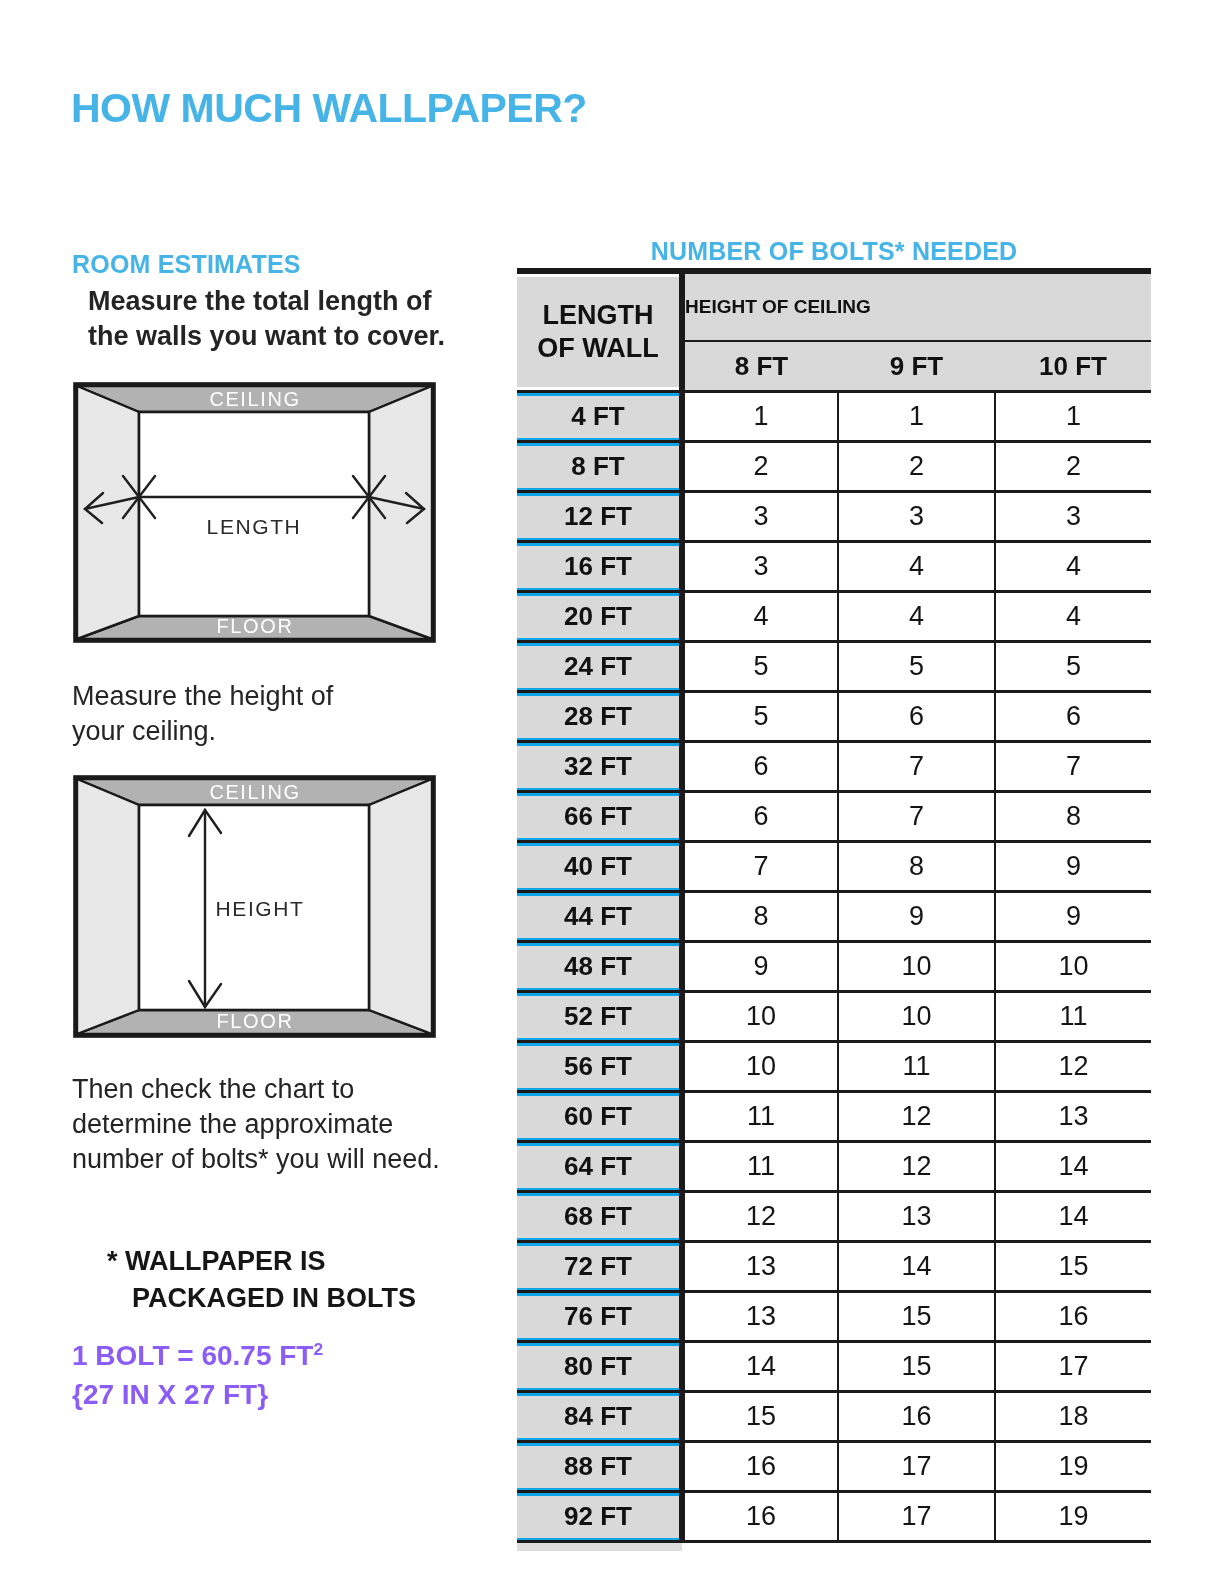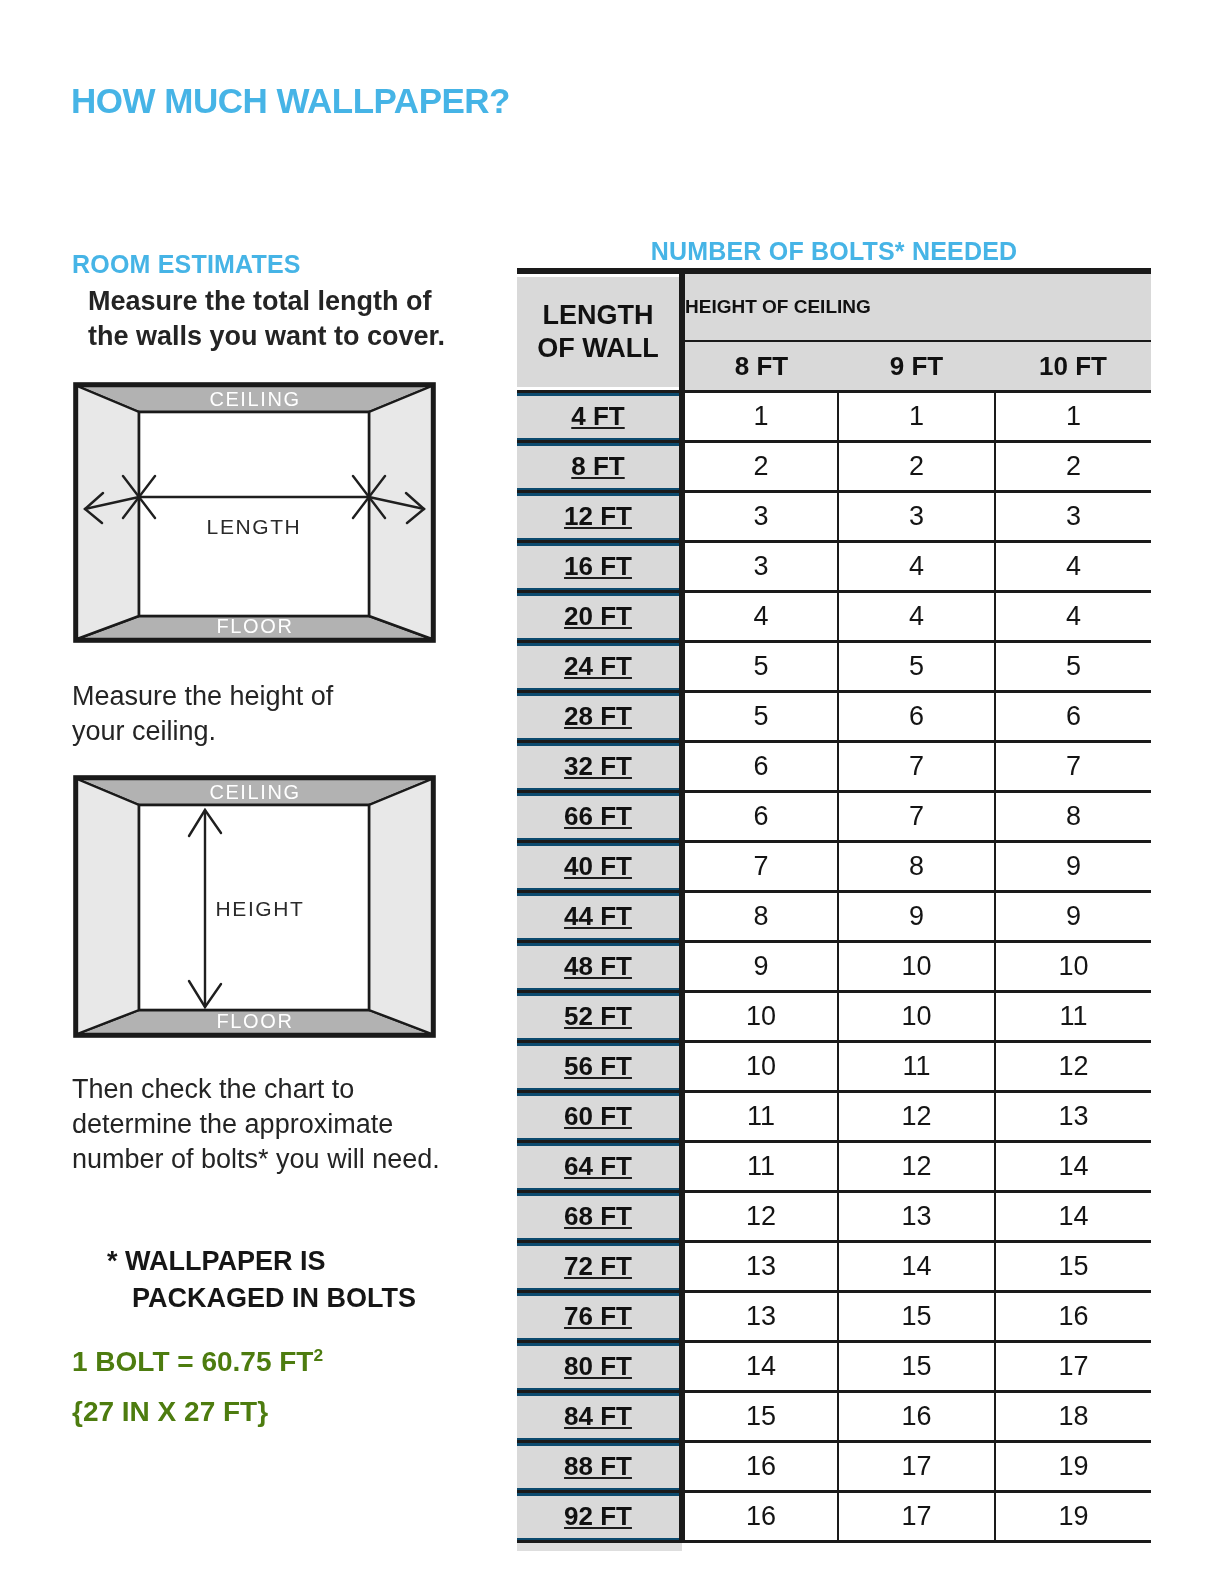--- a/index.html
+++ b/index.html
@@ -11,36 +11,36 @@
     --ink:#1c1c1c;
   }
   *{box-sizing:border-box;}
   html,body{margin:0;padding:0;}
   body{
     width:1214px;height:1571px;background:#ffffff;position:relative;
     font-family:"Liberation Sans", sans-serif;color:var(--ink);overflow:hidden;
   }
   .abs{position:absolute;}
   .page-title{
-    left:71px;top:58px;font-size:35px;font-weight:bold;
+    left:71px;top:58px;font-size:41px;font-weight:bold;
     color:var(--accent);letter-spacing:-0.5px;white-space:nowrap;
   }
   .sec-h{
     font-size:25px;font-weight:bold;color:var(--accent);
     letter-spacing:0.2px;white-space:nowrap;
   }
   #room-heading{left:72px;top:229px;}
   #bolts-heading{left:517px;top:216px;width:634px;text-align:center;}
   .para{font-size:27px;line-height:35px;color:#242424;white-space:nowrap;}
   #para1{left:88px;top:284px;font-weight:bold;}
   #para2{left:72px;top:679px;}
   #para3{left:72px;top:1072px;}
   .footnote{left:72px;top:1243px;font-size:27px;font-weight:bold;line-height:37px;color:#161616;white-space:nowrap;margin-left:35px;}
   .footnote .ind{padding-left:25px;}
-  .bolt-spec{left:72px;top:1330px;font-size:28px;font-weight:bold;line-height:50px;color:#4d7c0f;white-space:nowrap;}
+  .bolt-spec{left:72px;top:1330px;font-size:28px;font-weight:bold;line-height:39px;color:#8b5cf6;white-space:nowrap;}
   .bolt-spec sup{font-size:62%;}
 
   
   svg text{font-family:"Liberation Sans", sans-serif;}
   .panel-dark{fill:var(--dgray);stroke:var(--line);stroke-width:2.4;}
   .panel-light{fill:var(--lgray);stroke:var(--line);stroke-width:2.4;}
   .backwall{fill:#ffffff;stroke:var(--line);stroke-width:2.6;}
   .outer{fill:none;stroke:var(--line);stroke-width:4.6;}
   .aline{stroke:#1f1f1f;stroke-width:2.4;fill:none;stroke-linecap:round;}
   .dlabel-w{fill:#ffffff;font-size:20px;letter-spacing:1.6px;text-anchor:middle;}
@@ -58,21 +58,21 @@
   .label-hdr{border-right:6px solid var(--line);background:#fff;}
   .label-hdr .cellbg{
     margin:3px 0;height:110px;background:var(--tgray);
     display:flex;flex-direction:column;justify-content:center;align-items:center;
     font-size:27px;line-height:33px;color:#111;
   }
   .group-hdr{background:var(--tgray);border-bottom:2.5px solid var(--line);font-size:19px;color:#111;text-align:left;}
   .ft-hdr{background:var(--tgray);font-size:26px;color:#111;text-align:center;vertical-align:middle;}
   tbody tr{height:48px;}
   tbody td{border-top:3px solid var(--line);}
-  td.label-col{padding:0;border-right:6px solid var(--line);background:#0c4a6e;text-decoration:underline;}
+  td.label-col{padding:0;border-right:6px solid var(--line);background:#0ea5e9;}
   td.label-col .cellbg{
     margin:2.5px 0;height:42px;background:var(--tgray);
     display:flex;align-items:center;justify-content:center;
     font-weight:bold;font-size:26px;color:#111;
   }
   td.val{text-align:center;vertical-align:middle;font-size:27px;color:#141414;background:#fff;}
   td.val + td.val{border-left:2.5px solid var(--line);}
   #strip{width:165px;height:8px;background:#dedede;}
 </style>
 </head>

